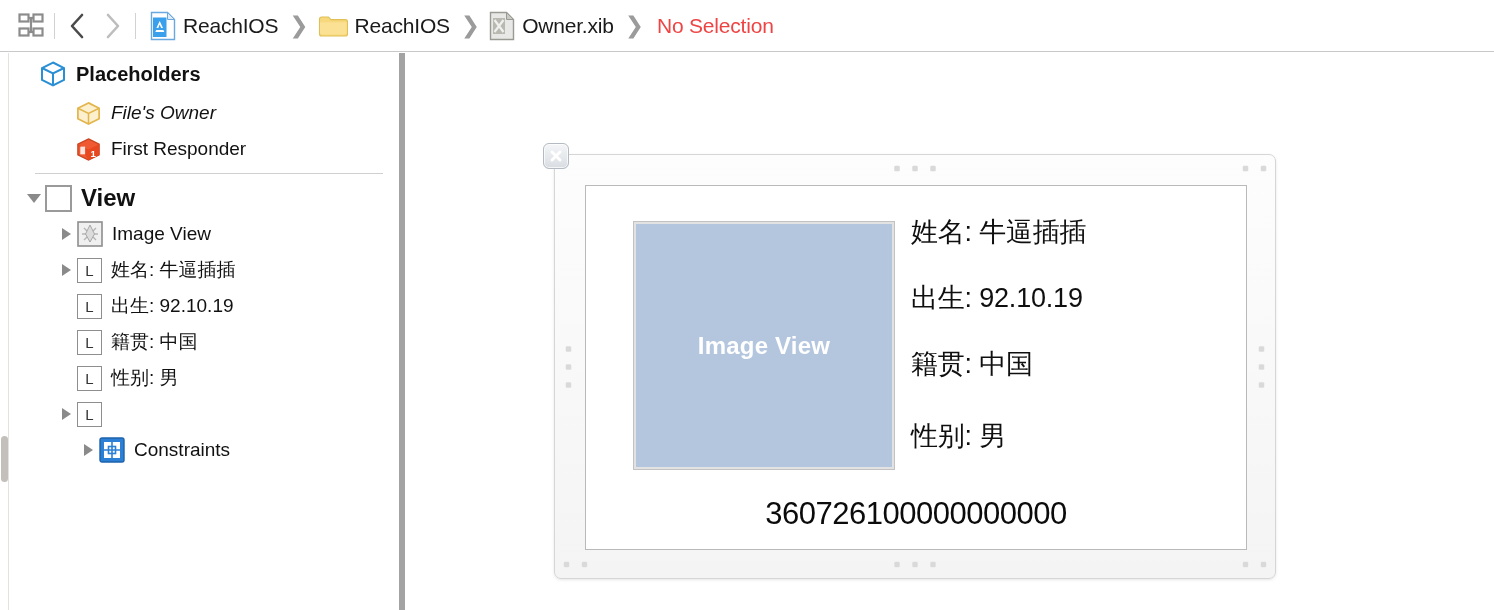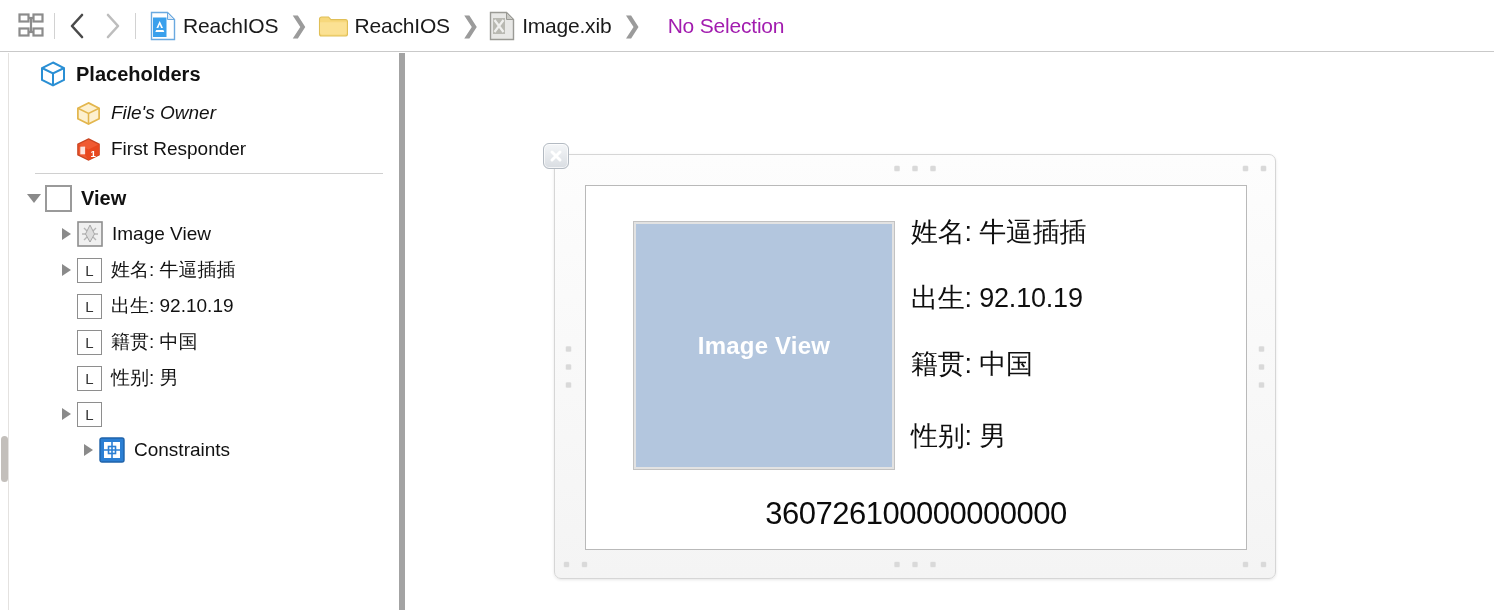--- a/index.html
+++ b/index.html
@@ -33,21 +33,21 @@
     width: 34px; height: 34px;
     display: flex; align-items: center; justify-content: center;
     font-size: 0;
   }
   .crumbs { display: flex; align-items: center; margin-left: 8px; }
   .crumb { display: flex; align-items: center; }
   .crumb-label {
     font-size: 21px; color: #1a1a1a; letter-spacing: -0.2px;
     margin-left: 7px; white-space: nowrap;
   }
-  .crumb-label.dim { color: #a21caf; margin-left: 17px; }
+  .crumb-label.dim { color: #ef4444; margin-left: 4px; }
   .chev {
     margin: 0 9px 0 11px;
     color: #9b9b9b; font-size: 23px; font-weight: 300;
     line-height: 1;
   }
 
   
   .sidebar {
     position: absolute; left: 0; top: 53px;
     width: 405px; height: 557px;
@@ -239,21 +239,21 @@
 
     <div class="crumb">
       <span class="ico">
         <svg width="26" height="30" viewBox="0 0 26 30">
           <path d="M1.5 1.5 h16 l7 7 v20 h-23 z" fill="#e8e8e6" stroke="#9a9a95" stroke-width="1.4"></path>
           <path d="M17.5 1.5 l7 7 h-7 z" fill="#c9c9c4" stroke="#9a9a95" stroke-width="1"></path>
           <rect x="4" y="7" width="12" height="16" fill="#b9b9b2"></rect>
           <path d="M5.5 9 L14.5 21 M14.5 9 L5.5 21" stroke="#f0f0ee" stroke-width="2.2"></path>
         </svg>
       </span>
-      <span class="crumb-label">Image.xib</span>
+      <span class="crumb-label">Owner.xib</span>
     </div>
     <span class="chev">❯</span>
 
     <div class="crumb">
       <span class="crumb-label dim">No Selection</span>
     </div>
 
   </div>
 </div>
 
@@ -301,21 +301,21 @@
 
     <div class="sb-divider"></div>
 
     <div class="row" style="padding-left:14px;">
       <span class="twisty">
           <span class="tri-down"></span>
         </span>
       <span class="ico">
           <span class="view-box"></span>
         </span>
-      <span class="lbl bold" style="font-size:20px;">View</span>
+      <span class="lbl bold" style="font-size:24px;">View</span>
     </div>
 
     <div class="row" style="padding-left:46px;">
       <span class="twisty">
           <span class="tri-right"></span>
         </span>
       <span class="ico">
         <svg width="26" height="26" viewBox="0 0 26 26">
           <rect x="1" y="1" width="24" height="24" fill="#f0f0f0" stroke="#8e8e8e" stroke-width="1.6"></rect>
           <path d="M13 5 L13 21 M5 13 L21 13 M7 7 L19 19 M19 7 L7 19" stroke="#b5b5b5" stroke-width="1.4"></path>

